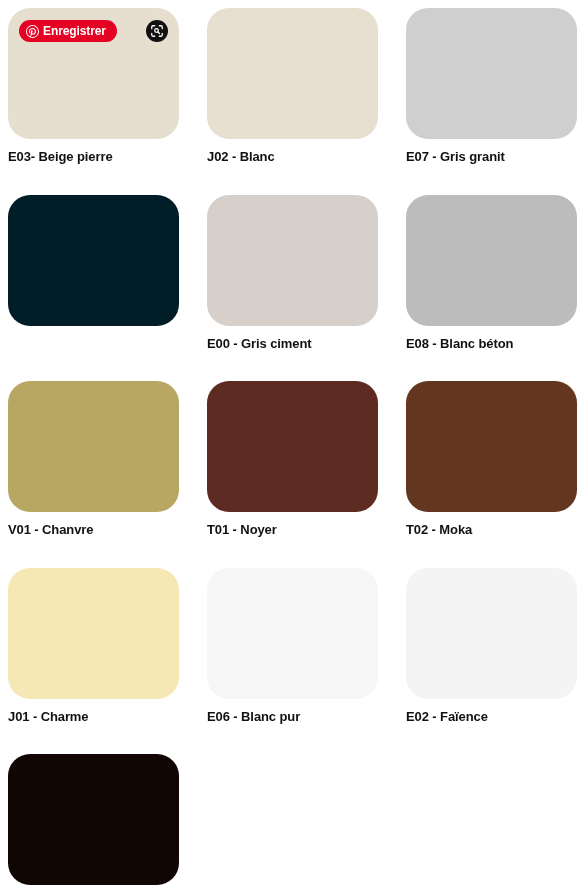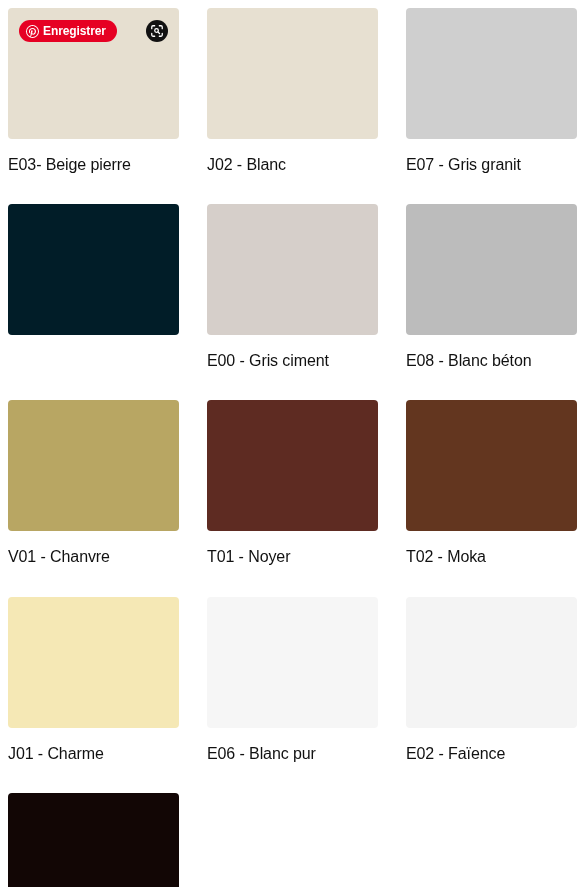--- a/index.html
+++ b/index.html
@@ -24,28 +24,28 @@
   .swatch-card {
     position: relative;
     width: 100%;
     margin-bottom: 30px;
   }
 
   .swatch-chip {
     position: relative;
     width: 100%;
     height: 131px;
-    border-radius: 4px;
+    border-radius: 22px;
     overflow: hidden;
   }
 
   .swatch-label {
-    margin-top: 16px;
-    font-size: 16px;
-    font-weight: 400;
+    margin-top: 10px;
+    font-size: 13px;
+    font-weight: 700;
     color: #111111;
     letter-spacing: -0.1px;
     line-height: 1.2;
     white-space: nowrap;
   }
 
   
   .pin-save-btn {
     position: absolute;
     top: 12px;

